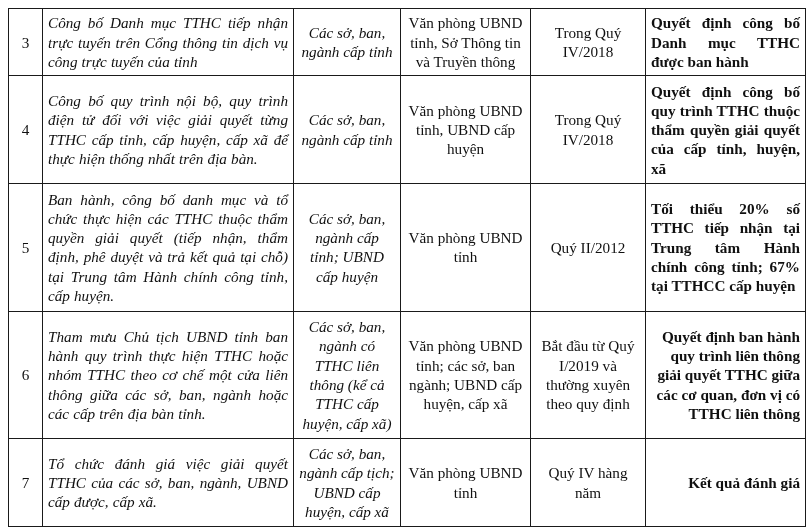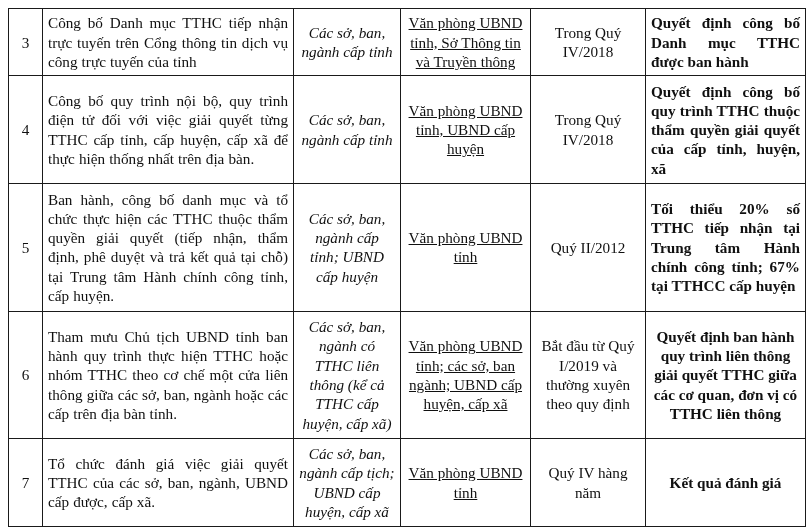--- a/index.html
+++ b/index.html
@@ -49,40 +49,41 @@
   td.cell-no {
     text-align: center;
     font-size: 15.2px;
   }
   td.cell-task {
     text-align: justify;
     text-align-last: left;
     hyphens: none;
     padding: 4px 7px 4px 8px;
     word-spacing: 0.02em;
+    font-style: italic;
   }
   td.cell-lead,
   td.cell-coord,
   td.cell-time {
     text-align: center;
     padding: 4px 3px;
   }
   td.cell-result {
     padding: 4px 7px;
     font-weight: bold;
   }
   td.cell-result.align-justify {
     text-align: justify;
     text-align-last: left;
   }
   td.cell-result.align-center {
-    text-align: center;
+    text-align: right;
   }
   
-  td.cell-coord { line-height: 1.32; text-decoration: underline; }
+  td.cell-coord { line-height: 1.32; }
   td.cell-lead  { line-height: 1.32; font-style: italic; }
   td.cell-time  { line-height: 1.3; margin-left: 40px; }
 </style>
 </head>
 <body>
 
 <div id="page">
   <table class="doc-table">
     <colgroup>
       <col class="c-no">

